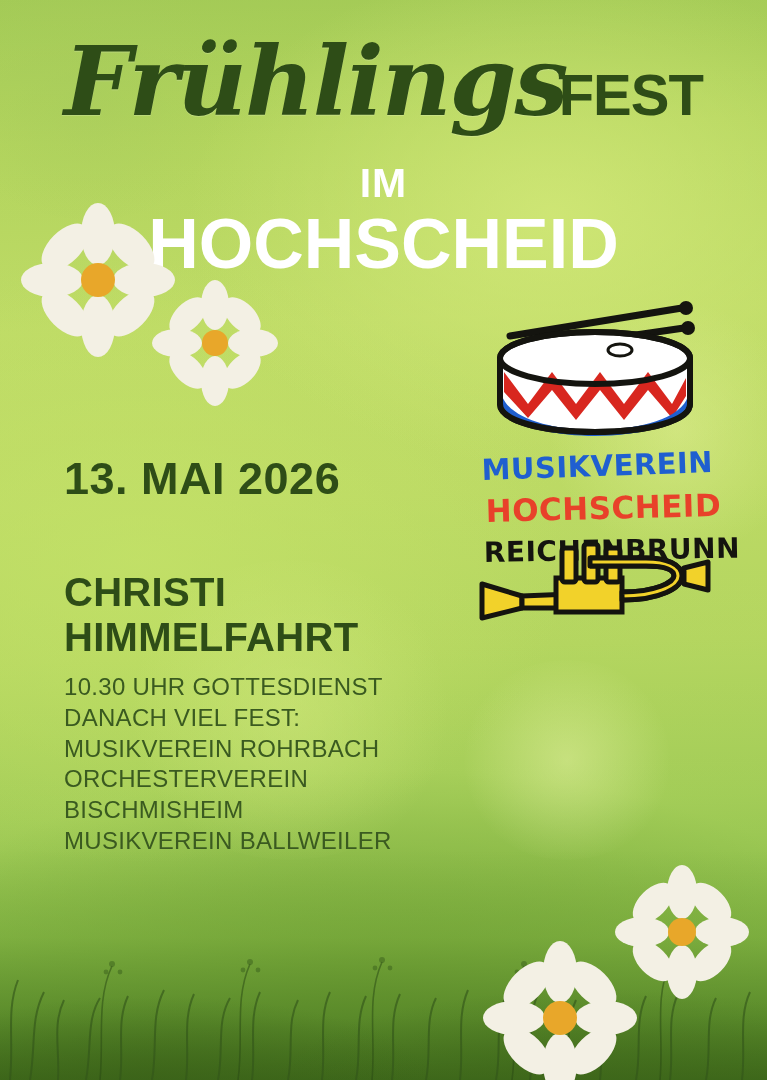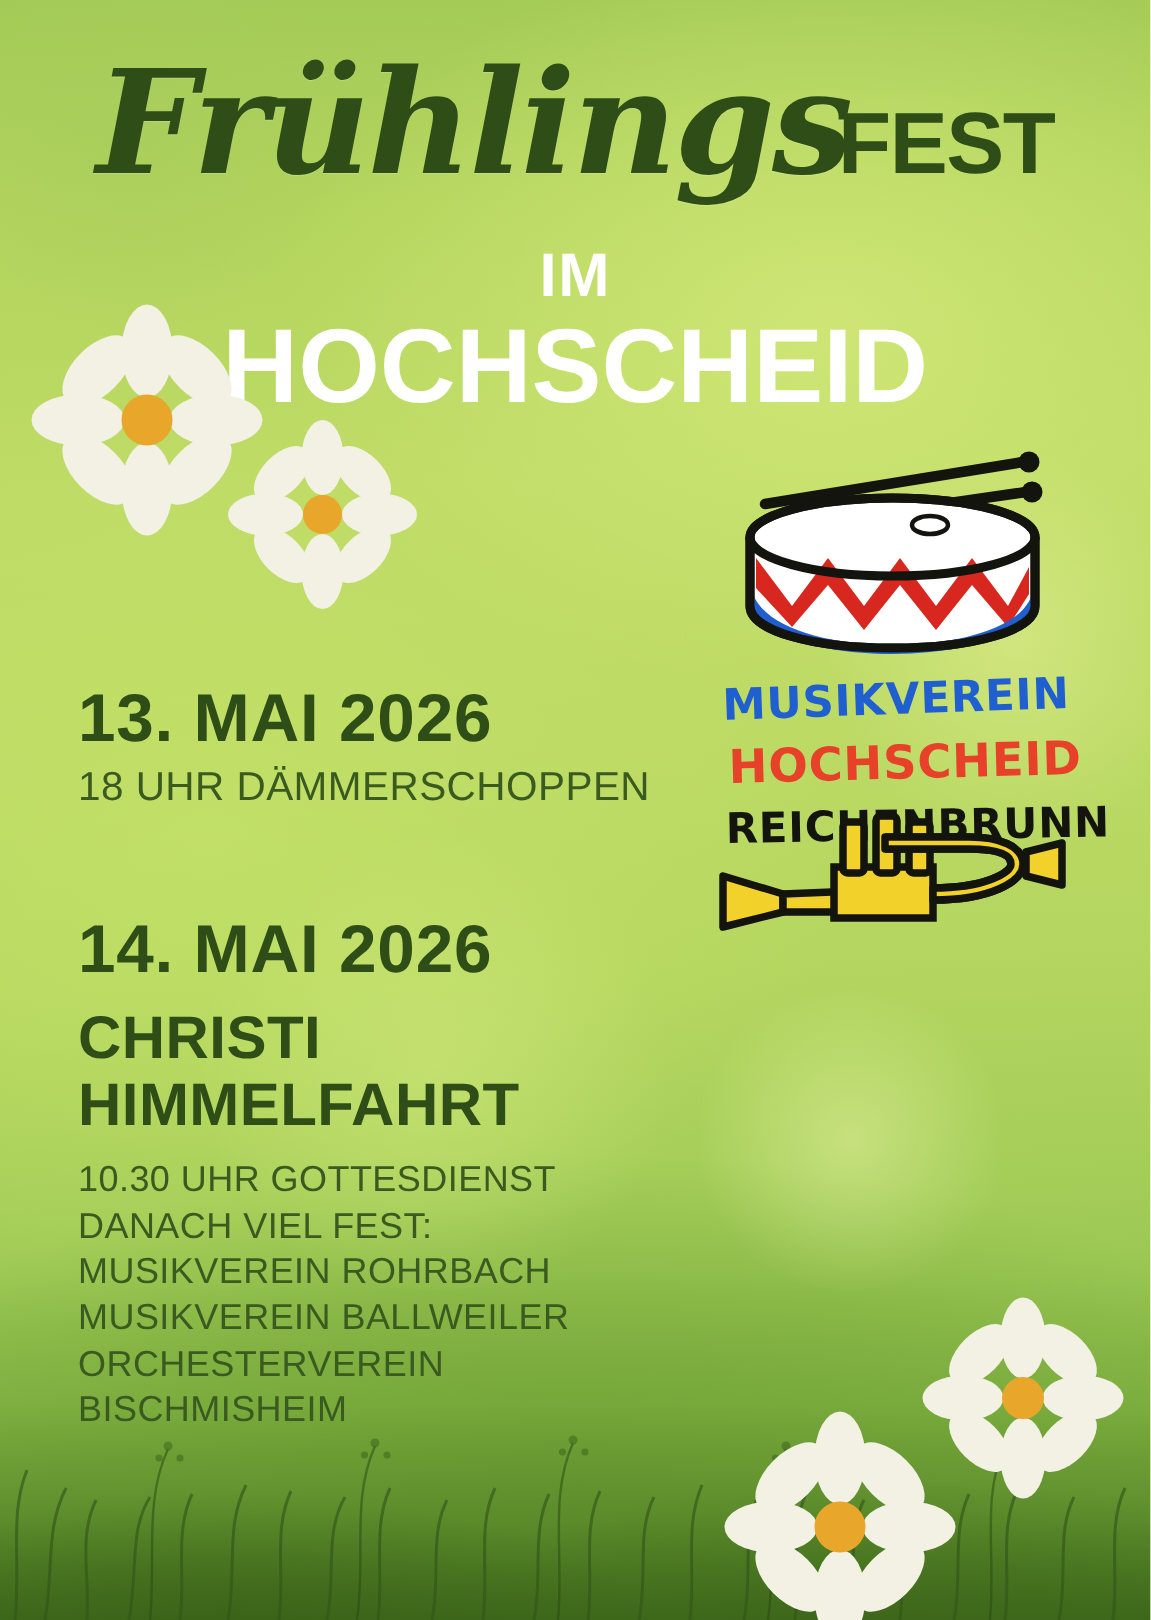--- a/index.html
+++ b/index.html
@@ -97,21 +97,21 @@
     font-size: 70px;
     letter-spacing: 0px;
     color: #ffffff;
     line-height: 1.02;
     margin-top: 2px;
   }
 
   
   .dates {
     position: absolute;
-    left: 52px;
+    left: 64px;
     top: 455px;
     width: 430px;
   }
   .date-big {
     font-weight: bold;
     font-size: 45px;
     color: #2e4d17;
     letter-spacing: 0.5px;
     line-height: 1.05;
   }
@@ -254,31 +254,29 @@
         <ellipse cx="92" cy="92" rx="23" ry="13" transform="rotate(-45 92 92)"></ellipse>
       </g>
       <circle cx="65" cy="65" r="13" fill="#e8a72a"></circle>
     </svg>
   </div>
 
   <div class="dates">
 
     <div>
       <div class="date-big">13. MAI 2026</div>
-      <div class="date-sub">18 UHR DÄMMERSCHOPPEN</div>
     </div>
 
     <div class="block-2">
-      <div class="date-big">14. MAI 2026</div>
       <div class="feiertag">CHRISTI HIMMELFAHRT</div>
       <div class="prog-line prog-first">10.30 UHR GOTTESDIENST</div>
       <div class="prog-line">DANACH VIEL FEST:</div>
       <div class="prog-line">MUSIKVEREIN ROHRBACH</div>
+      <div class="prog-line">ORCHESTERVEREIN BISCHMISHEIM</div>
       <div class="prog-line">MUSIKVEREIN BALLWEILER</div>
-      <div class="prog-line">ORCHESTERVEREIN BISCHMISHEIM</div>
     </div>
 
   </div>
 
   <div class="logo">
     <svg width="270" height="360" viewBox="0 0 270 360">
 
       <g stroke="#14140f" stroke-width="7" stroke-linecap="round" fill="none">
         <path d="M40 36 L212 8"></path>
         <path d="M34 54 L214 28"></path>

